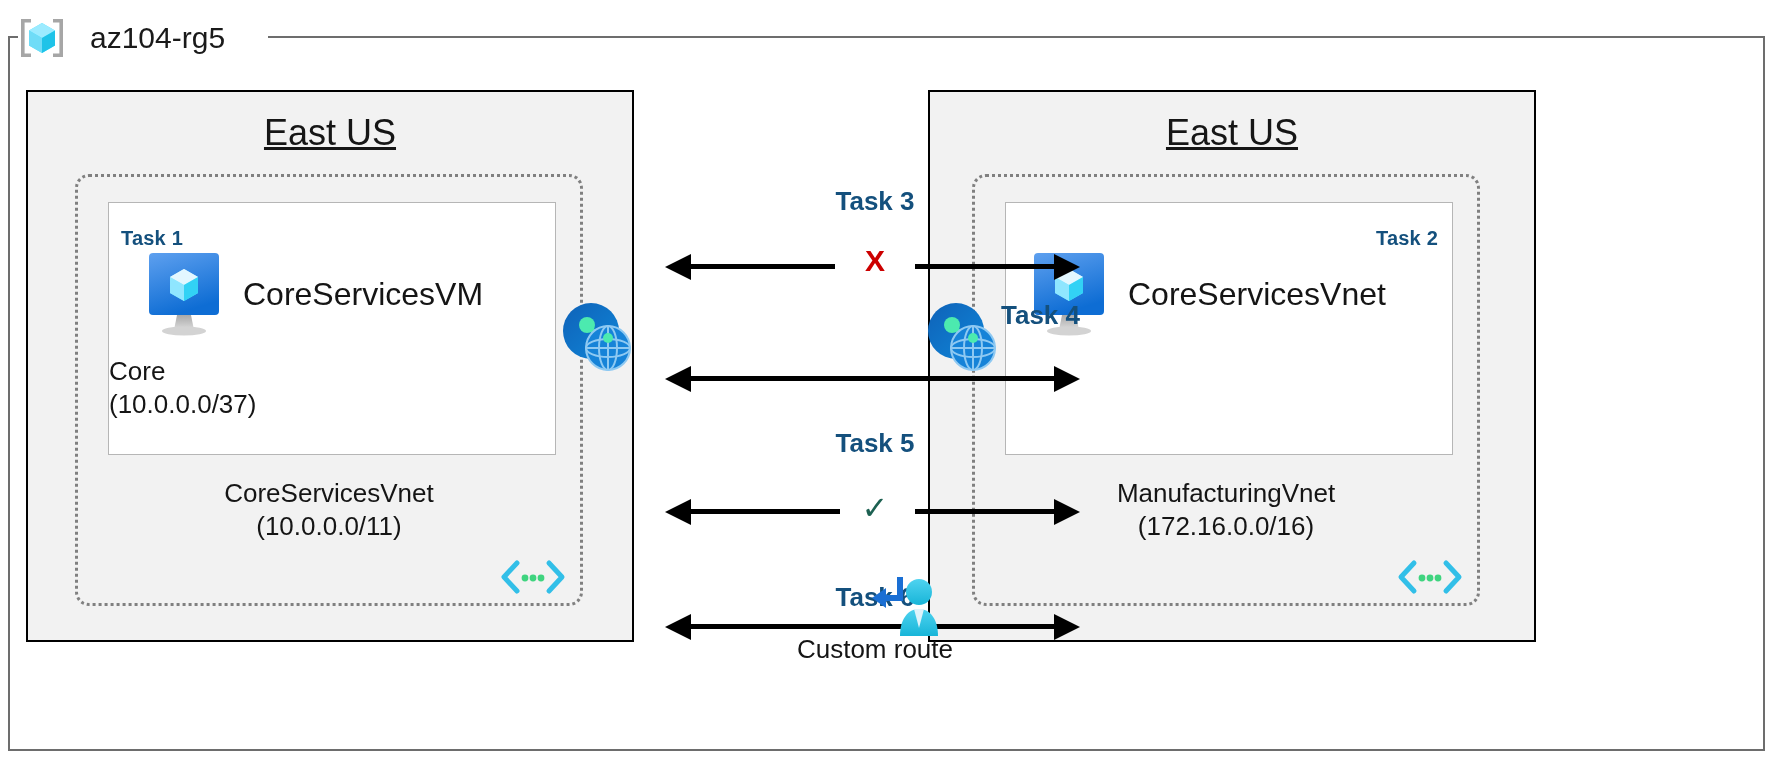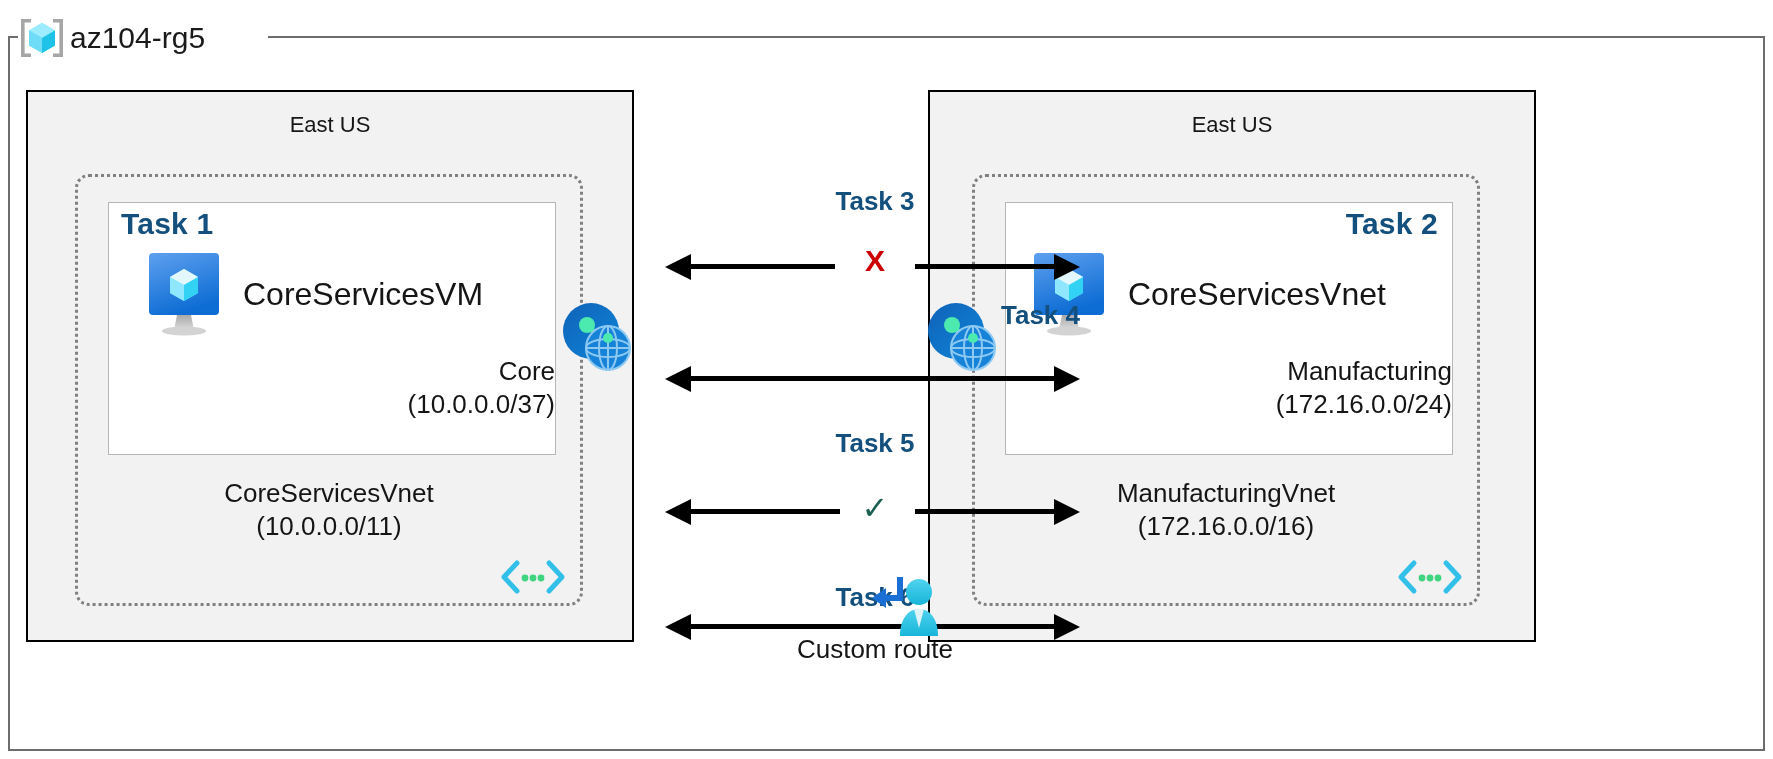--- a/index.html
+++ b/index.html
@@ -17,40 +17,40 @@
     left: 8px; top: 36px;
     width: 1757px; height: 715px;
     border: 2px solid #6d6d6d;
     background: transparent;
   }
   .rg-title-mask {
     position: absolute;
     left: 18px; top: 18px;
     height: 40px; width: 250px;
     background: #ffffff;
-    display: flex; align-items: center; gap: 4px;
+    display: flex; align-items: center; gap: 24px;
     z-index: 5;
   }
   .rg-icon { width: 48px; height: 46px; position: relative; flex: none; }
   .rg-label {
     font-size: 30px; color: #1a1a1a; white-space: nowrap;
     font-family: "Liberation Sans", sans-serif;
   }
 
   
   .region {
     position: absolute;
     background: #f2f2f2;
     border: 2px solid #000000;
   }
   #region-left  { left: 26px;  top: 90px; width: 608px; height: 552px; }
   #region-right { left: 928px; top: 90px; width: 608px; height: 552px; }
   .region-title {
     position: absolute; left: 0; right: 0; top: 20px;
-    text-align: center; font-size: 22px; color: #161616;
+    text-align: center; font-size: 36px; color: #161616; text-decoration: underline;
   }
 
   
   .vnet {
     position: absolute;
     border: 3px dotted #808080;
     border-radius: 14px;
     background: transparent;
   }
   #vnet-left  { left: 47px; top: 82px; width: 508px; height: 432px; }
@@ -59,40 +59,40 @@
   
   .subnet {
     position: absolute;
     border: 1px solid #b6b6b6;
     background: #ffffff;
   }
   #subnet-left  { left: 30px; top: 25px; width: 448px; height: 253px; }
   #subnet-right { left: 30px; top: 25px; width: 448px; height: 253px; }
 
   .task-tag {
-    position: absolute; top: 4px;
-    font-size: 30px; font-weight: bold; color: #14507d;
+    position: absolute; top: 24px;
+    font-size: 20px; font-weight: bold; color: #14507d;
     letter-spacing: 0.2px;
   }
   .task-tag.left  { left: 12px; }
   .task-tag.right { right: 14px; }
 
   
   .vm-row {
     position: absolute; top: 48px; left: 0; right: 0;
     display: flex; align-items: center; gap: 18px;
   }
   .vm-row.l { padding-left: 38px; }
   .vm-row.r { padding-left: 26px; }
   .vm-icon { width: 78px; height: 86px; position: relative; flex: none; }
   .vm-name { font-size: 32px; color: #151515; white-space: nowrap; }
 
   .subnet-lines {
     position: absolute; left: 0; right: 0; top: 152px;
-    text-align: right; font-size: 26px; color: #151515; line-height: 1.28;
+    text-align: left; font-size: 26px; color: #151515; line-height: 1.28;
   }
 
   
   .vnet-caption {
     position: absolute; left: 0; right: 0; top: 300px;
     text-align: center; font-size: 26px; color: #151515; line-height: 1.28;
   }
 
   
   .code-glyph {
@@ -234,24 +234,20 @@
               <polygon points="37,18 51,26 37,34 23,26" fill="#e3f7ff"></polygon>
               <polygon points="37,34 51,26 51,42 37,50" fill="#32d2f5"></polygon>
               <polygon points="37,34 23,26 23,42 37,50" fill="#8fe6ff"></polygon>
               <path d="M30 64 L44 64 L47 79 L27 79 Z" fill="url(#vmstand)"></path>
               <ellipse cx="37" cy="80" rx="22" ry="4.5" fill="#d3d3d3"></ellipse>
             </svg>
           </span>
           <span class="vm-name">CoreServicesVnet</span>
         </div>
 
-        <div class="subnet-lines">
-          <div>Manufacturing</div>
-          <div>(172.16.0.0/24)</div>
-        </div>
       </div>
 
       <div class="vnet-caption">
         <div>ManufacturingVnet</div>
         <div>(172.16.0.0/16)</div>
       </div>
 
       <span class="code-glyph">
         <svg viewBox="0 0 66 36" width="66" height="36">
           <path d="M17 4 L4 18 L17 32" stroke="#32bfe8" stroke-width="5" fill="none" stroke-linecap="round" stroke-linejoin="round"></path>

